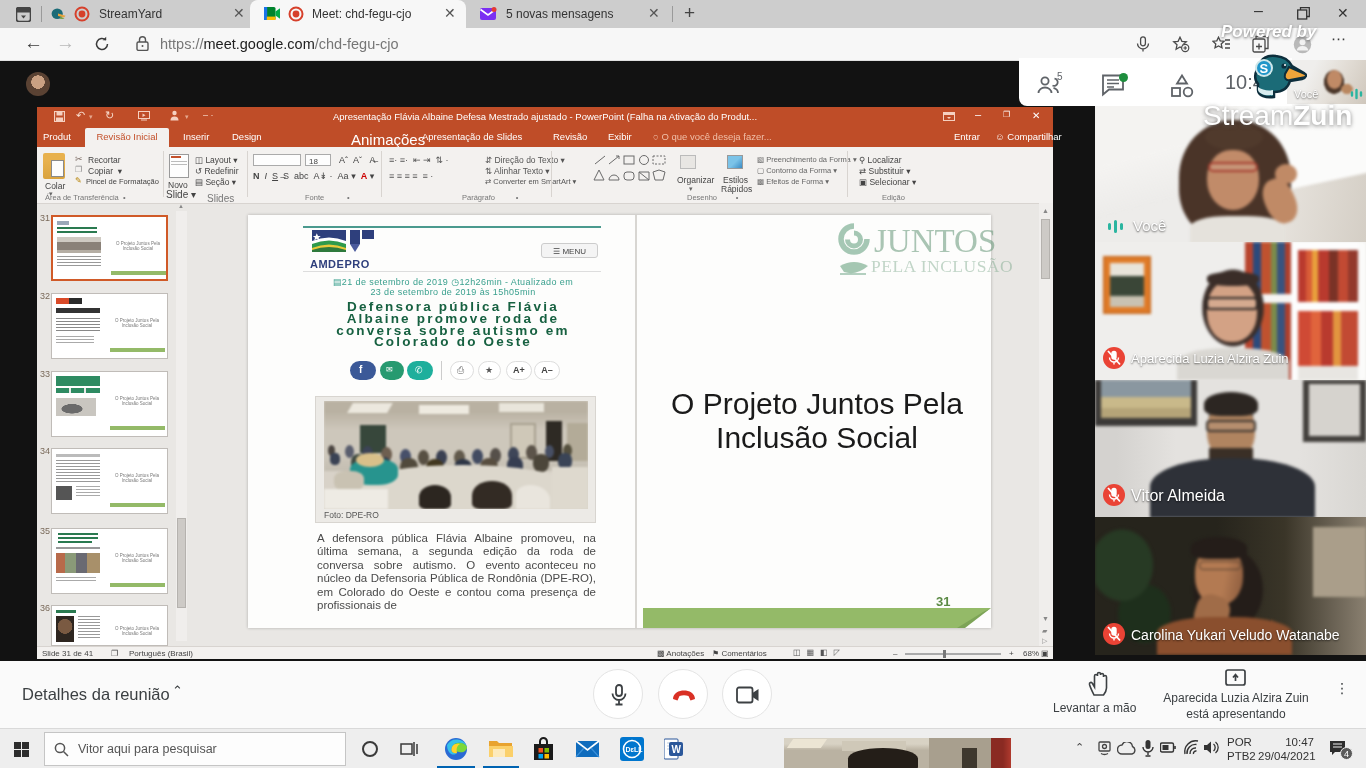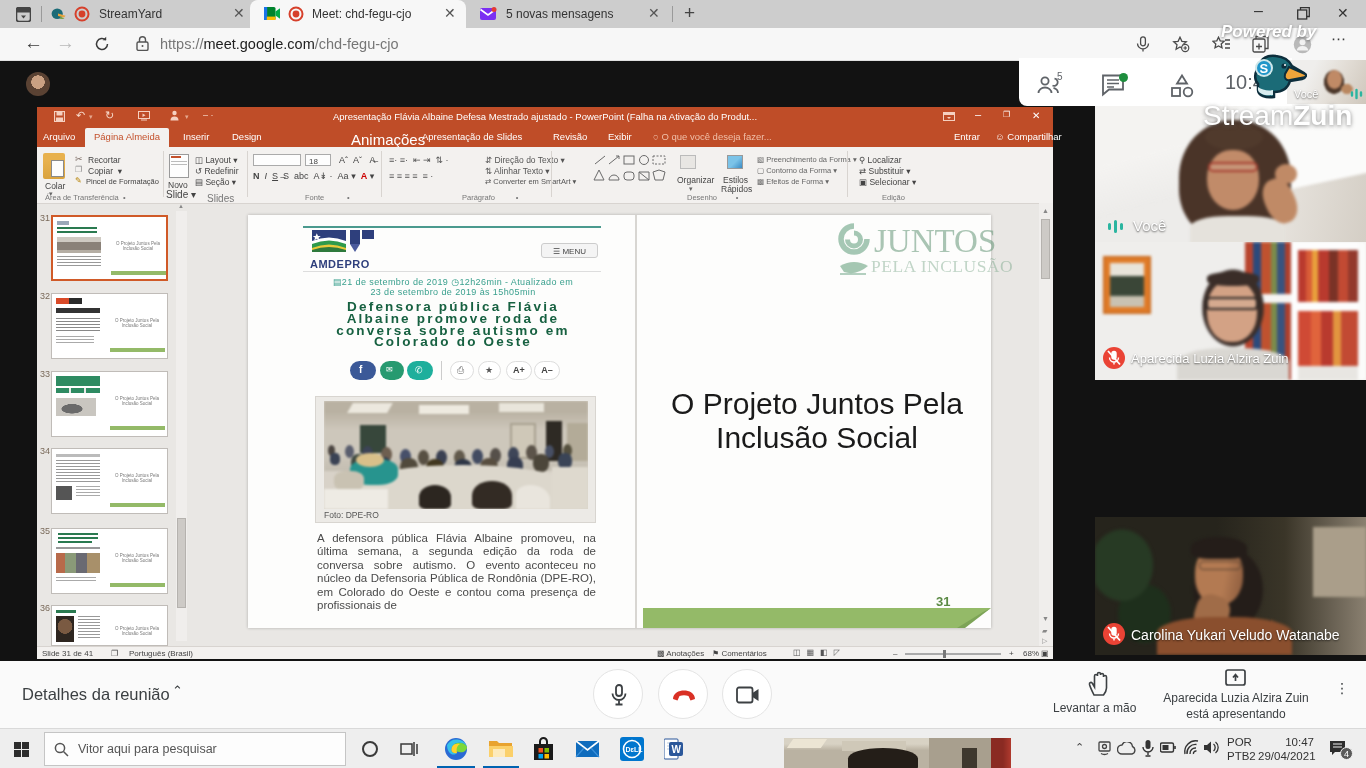--- a/index.html
+++ b/index.html
@@ -212,20 +212,42 @@
       </div>
       <div class="micoff" style="left:8px;top:105px"><svg width="22" height="22" viewBox="0 0 22 22">
             <g stroke="#fff" stroke-width="1.4" fill="#fff">
               <rect x="9" y="4.5" width="4" height="7.5" rx="2"></rect>
               <path d="M6.5 10.5a4.5 4.5 0 0 0 9 0M11 15v2.5" fill="none"></path>
               <path d="M5 4 L17 17.5" stroke-width="1.8"></path>
             </g>
           </svg></div>
       <div class="namelabel" style="left:36px;top:109px">Aparecida Luzia Alzira Zuin</div>
     </div>
+    <div class="tile" id="t3" style="top:319px;height:137px;background:linear-gradient(90deg,#d4d2cf 0 8%,#e4e2df 30% 75%,#d8d6d2 100%)">
+      <div class="phwrap">
+      <div class="abs" style="left:0px;top:0;width:102px;height:46px;background:#3c3a38"></div>
+      <div class="abs" style="left:6px;top:0px;width:90px;height:38px;background:linear-gradient(180deg,#8a97a0 0 45%,#c9b98a 45% 75%,#b5a478 75%)"></div>
+      <div class="abs" style="left:208px;top:0;width:63px;height:62px;background:#423f3c"></div>
+      <div class="abs" style="left:214px;top:4px;width:51px;height:52px;background:#d6d3ce"></div>
+      <div class="abs" style="left:100px;top:8px;width:72px;height:60px;background:radial-gradient(ellipse 50% 50% at 50% 50%,#2c2622 0 60%,transparent 63%)"></div>
+      <div class="abs" style="left:112px;top:22px;width:48px;height:58px;border-radius:46%;background:#b08460"></div>
+      <div class="abs" style="left:111px;top:40px;width:50px;height:12px;border-radius:4px;border:2px solid #3a332e;background:rgba(200,170,150,.25)"></div>
+      <div class="abs" style="left:109px;top:12px;width:54px;height:24px;border-radius:50% 50% 30% 30%;background:#2c2622"></div>
+      <div class="abs" style="left:114px;top:68px;width:44px;height:18px;border-radius:0 0 45% 45%;background:#3a2f26"></div>
+      <div class="abs" style="left:55px;top:78px;width:165px;height:60px;border-radius:48% 48% 0 0;background:#2e3138"></div>
+      </div>
+      <div class="micoff" style="left:8px;top:104px"><svg width="22" height="22" viewBox="0 0 22 22">
+            <g stroke="#fff" stroke-width="1.4" fill="#fff">
+              <rect x="9" y="4.5" width="4" height="7.5" rx="2"></rect>
+              <path d="M6.5 10.5a4.5 4.5 0 0 0 9 0M11 15v2.5" fill="none"></path>
+              <path d="M5 4 L17 17.5" stroke-width="1.8"></path>
+            </g>
+          </svg></div>
+      <div class="namelabel" style="left:36px;top:107px;font-size:16px">Vitor Almeida</div>
+    </div>
     <div class="tile" id="t4" style="top:456px;height:138px;background:linear-gradient(90deg,#26241c 0 45%,#3a3528 70%,#6a6254 88%,#8a8070 100%)">
       <div class="phwrap">
       <div class="abs" style="left:0;top:0;width:90px;height:138px;background:radial-gradient(ellipse 60% 45% at 30% 35%,#273a24 0 55%,transparent 60%),radial-gradient(ellipse 55% 40% at 55% 70%,#1e2f1c 0 50%,transparent 56%)"></div>
       <div class="abs" style="left:218px;top:10px;width:53px;height:70px;background:#aa9e8a;"></div>
       <div class="abs" style="left:78px;top:12px;width:110px;height:126px;background:radial-gradient(ellipse 50% 52% at 50% 48%,#241d19 0 62%,transparent 65%)"></div>
       <div class="abs" style="left:100px;top:28px;width:48px;height:60px;border-radius:46%;background:linear-gradient(100deg,#b37a52 0 60%,#8a5a3c 100%)"></div>
       <div class="abs" style="left:104px;top:44px;width:42px;height:9px;border-radius:4px;border:1.5px solid #55402f"></div>
       <div class="abs" style="left:96px;top:20px;width:56px;height:22px;border-radius:50% 50% 30% 30%;background:#241d19"></div>
       <div class="abs" style="left:100px;top:78px;width:34px;height:36px;border-radius:40%;background:#a06c48;transform:rotate(18deg)"></div>
       <div class="abs" style="left:62px;top:100px;width:135px;height:38px;border-radius:42% 42% 0 0;background:#8a4f2e"></div>
@@ -277,22 +299,22 @@
       <svg class="abs" style="left:906px;top:5px" width="12" height="9" viewBox="0 0 12 9">
           <rect x="0.5" y="0.5" width="11" height="8" fill="none" stroke="#f5d0c0"></rect>
           <rect x="0.5" y="0.5" width="11" height="2.5" fill="#f5d0c0"></rect>
           <path d="M6 7l2-2H4z" fill="#f5d0c0"></path>
         </svg>
       <span class="abs" style="left:938px;top:1px;color:#fff;font-size:11px">–</span>
       <span class="abs" style="left:966px;top:3px;color:#fff;font-size:8px">❐</span>
       <span class="abs" style="left:995px;top:3px;color:#fff;font-size:10px">✕</span>
     </div>
     <div class="abs" id="ppt-menu">
-      <span class="abs" style="left:6px;top:5px;color:#fff;font-size:9.5px">Arquivo</span>
-      <div class="abs" style="left:48px;top:2px;width:84px;height:19px;background:#f3f1ef;border-radius:2px 2px 0 0;color:#c4512c;font-size:9.5px;text-align:center;padding-top:3px">Página Almeida</div>
+      <span class="abs" style="left:6px;top:5px;color:#fff;font-size:9.5px">Produt</span>
+      <div class="abs" style="left:48px;top:2px;width:84px;height:19px;background:#f3f1ef;border-radius:2px 2px 0 0;color:#c4512c;font-size:9.5px;text-align:center;padding-top:3px">Revisão Inicial</div>
       <span class="abs" style="left:146px;top:5px;color:#fff;font-size:9.5px">Inserir</span>
       <span class="abs" style="left:195px;top:5px;color:#fff;font-size:9.5px">Design</span>
       <span class="abs" style="left:246px;top:23px;color:#fff;font-size:9.5px">Transições</span>
       <span class="abs" style="left:314px;top:5px;color:#fff;font-size:15px">Animações</span>
       <span class="abs" style="left:385px;top:5px;color:#fff;font-size:9.5px">Apresentação de Slides</span>
       <span class="abs" style="left:516px;top:5px;color:#fff;font-size:9.5px">Revisão</span>
       <span class="abs" style="left:571px;top:5px;color:#fff;font-size:9.5px">Exibir</span>
       <span class="abs" style="left:616px;top:5px;color:#f0bfa8;font-size:9.5px">○ O que você deseja fazer...</span>
       <span class="abs" style="left:917px;top:5px;color:#fff;font-size:9.5px">Entrar</span>
       <span class="abs" style="left:958px;top:5px;color:#fff;font-size:9.5px">☺ Compartilhar</span>

